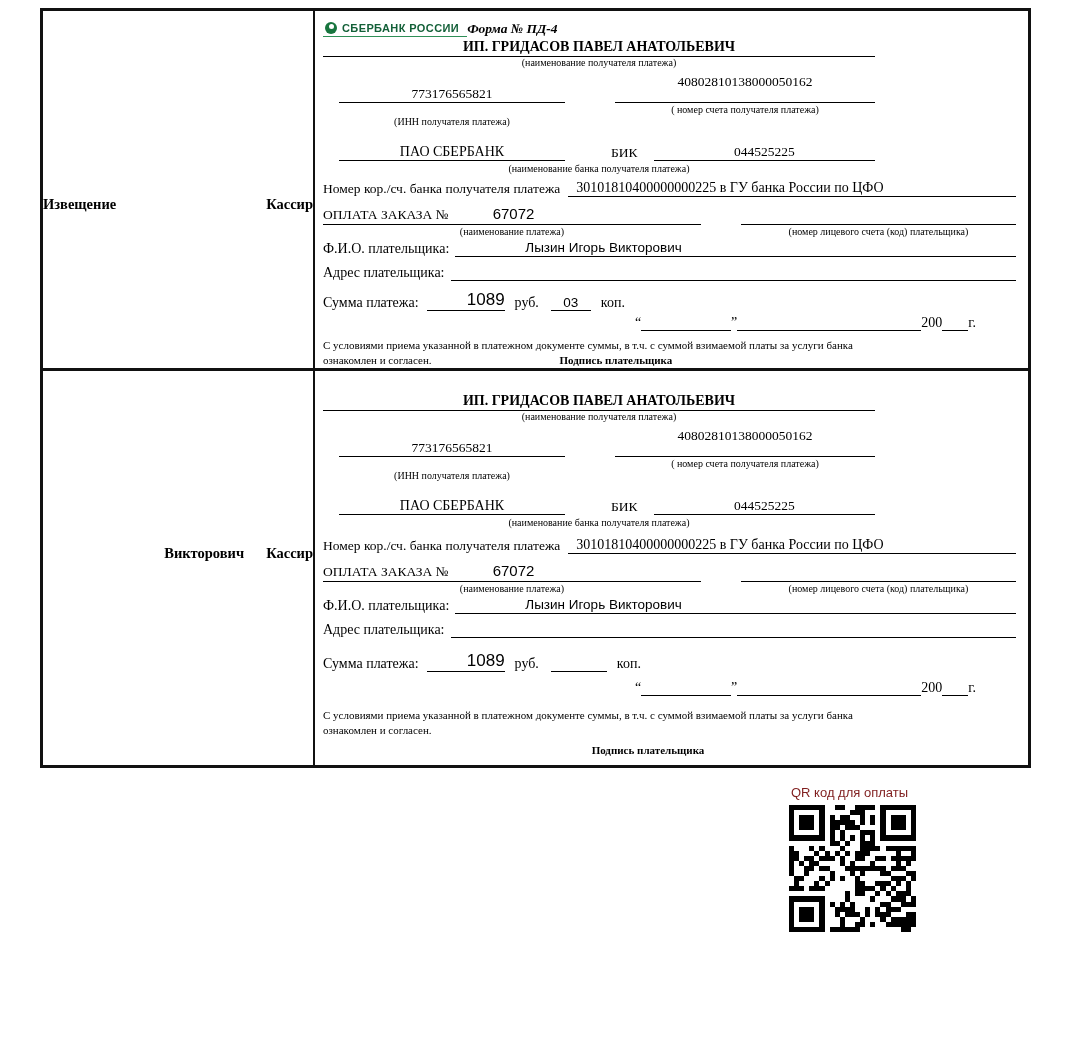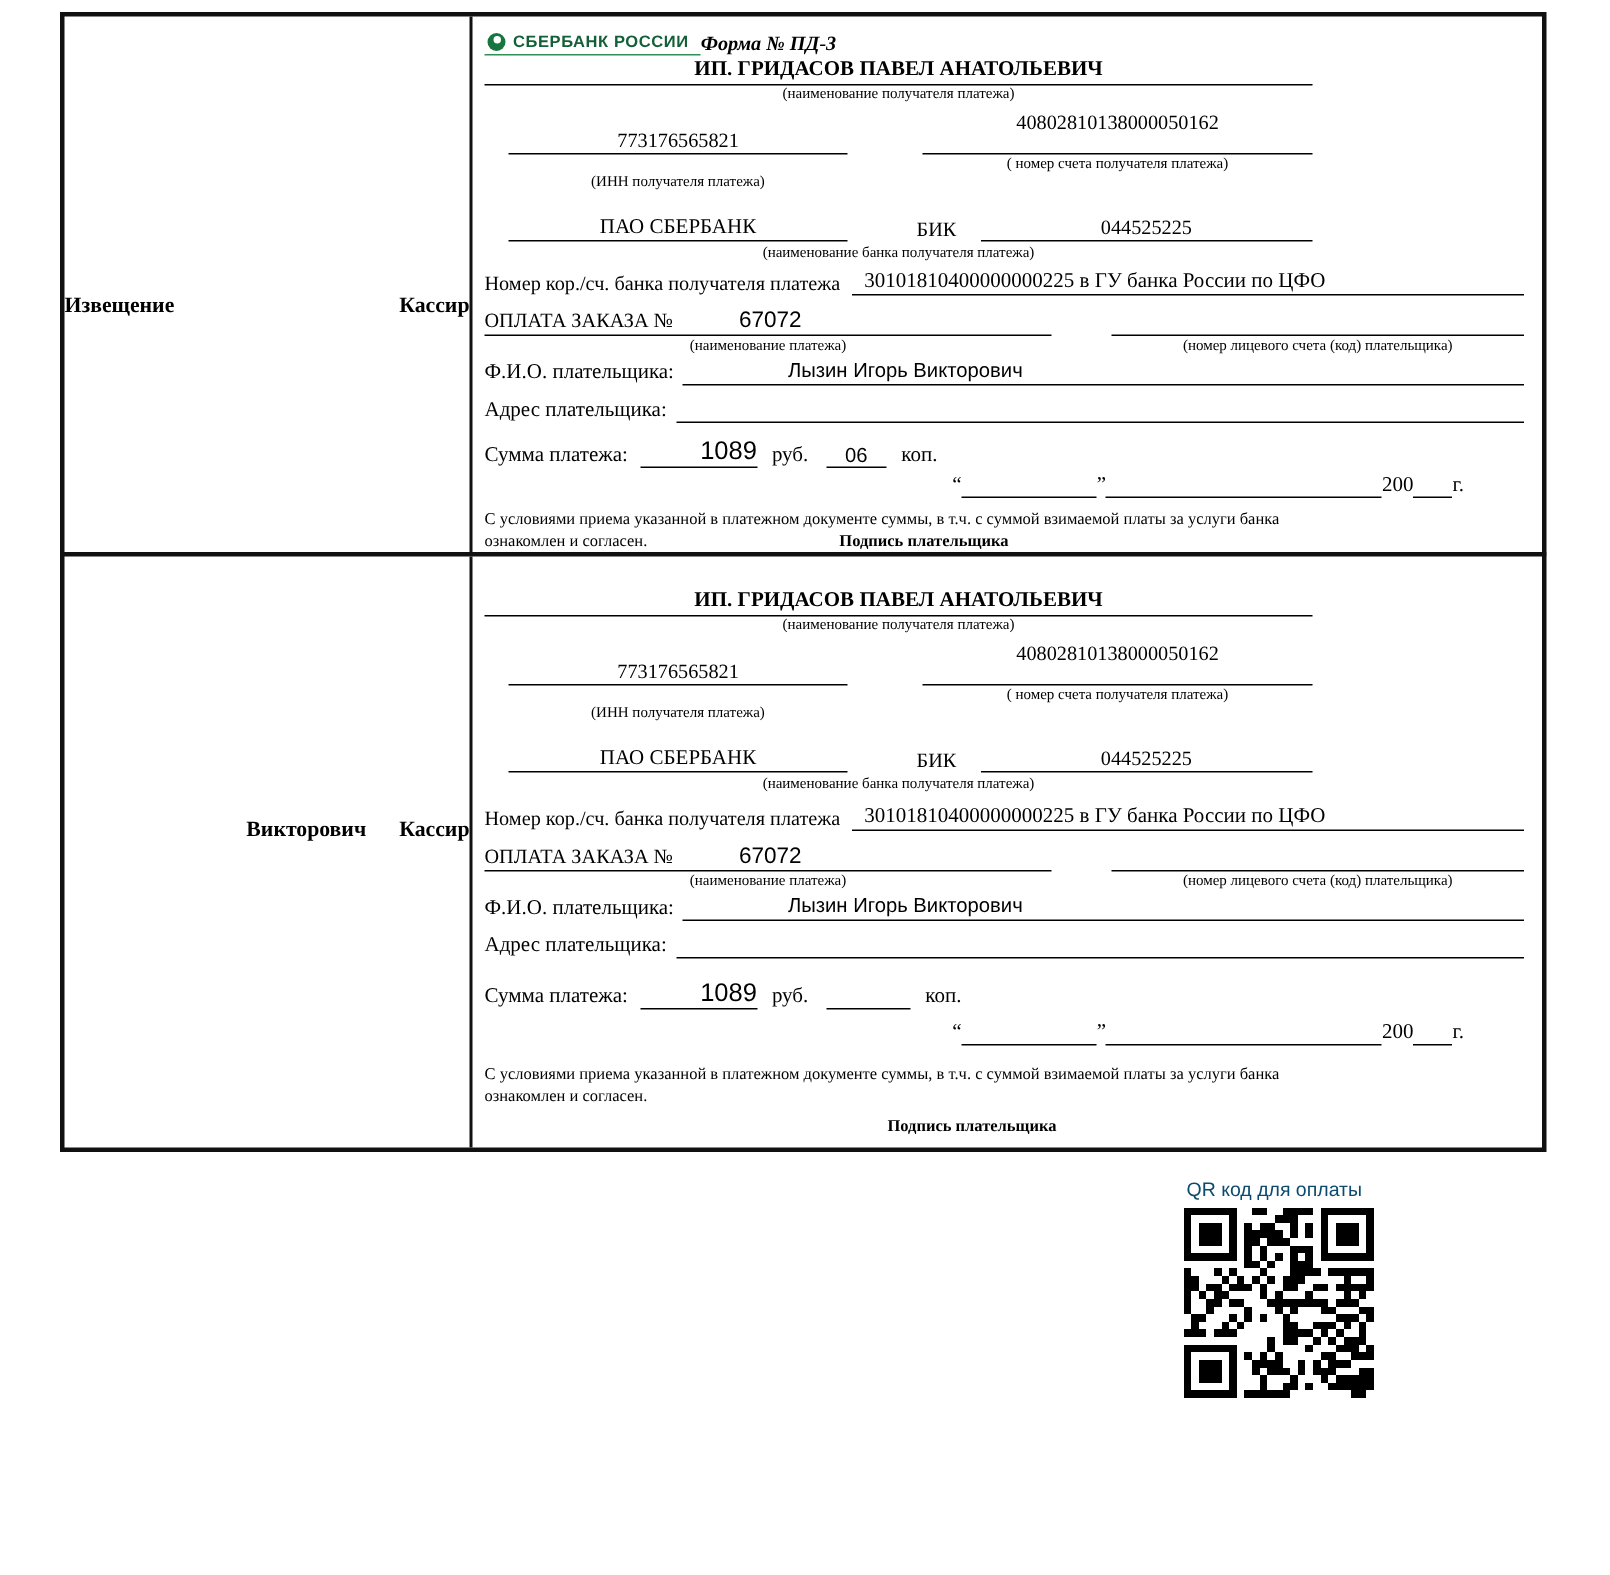--- a/index.html
+++ b/index.html
@@ -61,40 +61,40 @@
   .dline{border-bottom:1px solid #000;height:14px;display:inline-block;}
   .d1{width:90px;}
   .d2{width:184px;}
   .d3{width:26px;}
   .terms{margin-top:7px;width:650px;font-size:11px;line-height:1.4;}
   .receipt .terms{margin-top:12px;}
   .terms2{display:flex;}
   .sig{font-weight:bold;margin-left:128px;white-space:nowrap;}
   .sig-center{width:650px;text-align:center;font-weight:bold;font-size:11px;margin-top:5px;}
   .qr-block{position:absolute;left:789px;top:785px;}
-  .qr-label{font-size:13px;color:#0c4a6e;margin:0 0 5px 2px;}
+  .qr-label{font-size:13px;color:#7f1d1d;margin:0 0 5px 2px;}
   .qr-code{width:127px;height:127px;}
 </style>
 </head>
 <body>
 
 <div class="form-wrap">
 
   <div class="section notice">
     <div class="left-col">
       <div>Извещение</div>
       <div>Кассир</div>
     </div>
     <div class="right-col">
       <div class="head-row">
         <div class="logo">
           <span class="logo-icon"></span>
           <span class="logo-text">СБЕРБАНК РОССИИ</span>
         </div>
-        <div class="form-title">Форма № ПД-3</div>
+        <div class="form-title">Форма № ПД-4</div>
       </div>
       <div class="zone">
         <div class="recipient">ИП. ГРИДАСОВ ПАВЕЛ АНАТОЛЬЕВИЧ</div>
         <div class="cap">(наименование получателя платежа)</div>
         <div class="pair vals">
           <div class="cell-l u">773176565821</div>
           <div class="cell-r u">40802810138000050162</div>
         </div>
         <div class="pair caps-row">
           <div class="cell-l cap">(ИНН получателя платежа)</div>
@@ -124,21 +124,21 @@
         <span class="fill u"><span class="sans fval">Лызин Игорь Викторович</span></span>
       </div>
       <div class="field-row addr-row">
         <span class="flabel">Адрес плательщика:</span>
         <span class="fill u"><span class="sans fval"></span></span>
       </div>
       <div class="sum-row">
         <span class="flabel">Сумма платежа:</span>
         <span class="sum-val u sans">1089</span>
         <span class="unit">руб.</span>
-        <span class="kop-val u sans">06</span>
+        <span class="kop-val u sans">03</span>
         <span class="unit">коп.</span>
       </div>
       <div class="date-row">
         <span>“</span>
         <span class="dline d1"></span>
         <span>”</span>
         <span class="dline d2"></span>
         <span>200</span>
         <span class="dline d3"></span>
         <span>г.</span>

